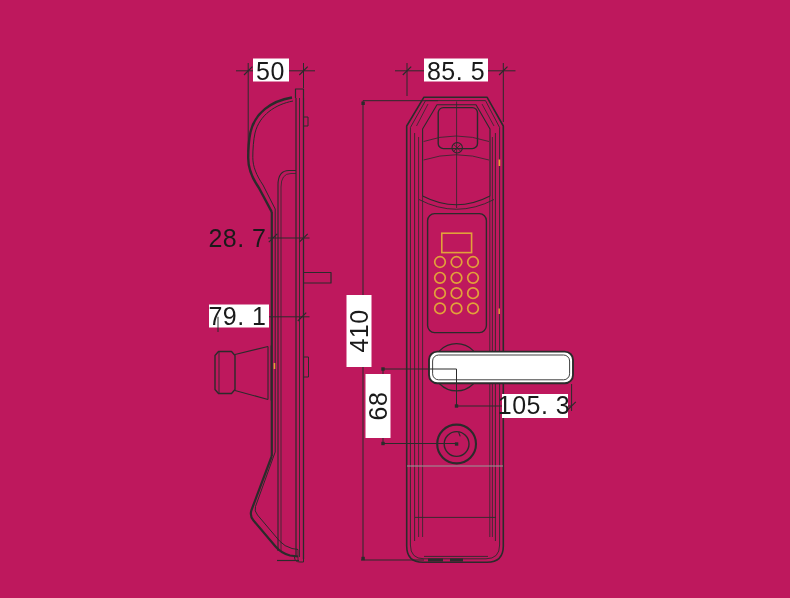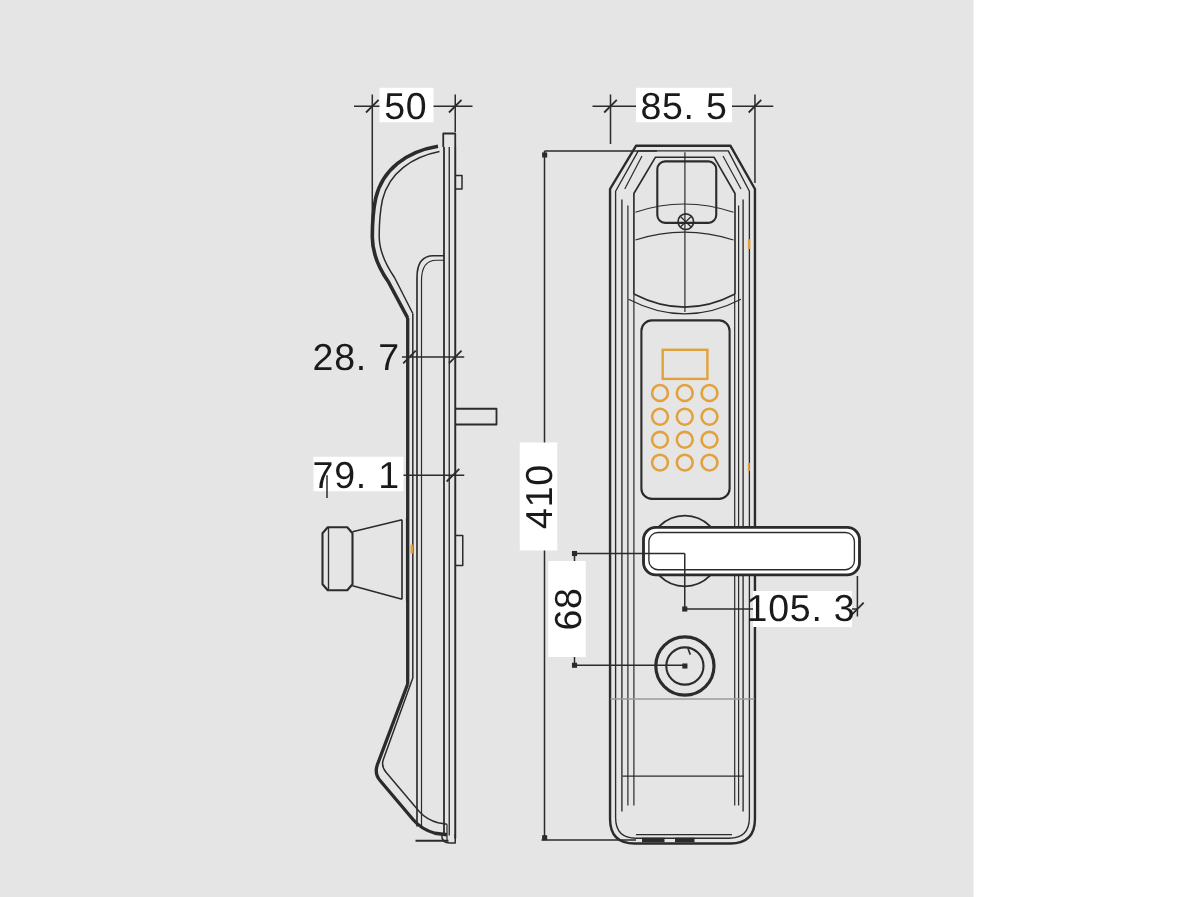--- a/index.html
+++ b/index.html
@@ -1,16 +1,16 @@
 <!DOCTYPE html>
 <html style="--line: #2b2b2b; --accent: #e2a13a; --construction: #9a9a9a; --text: #1a1a1a; --background: #ffffff;"><head>
 <meta charset="utf-8">
 <style>
   html,body{margin:0;padding:0;background:#fff;}
-  #stage{position:relative;width:649px;height:598px;background:#e5e5e5;overflow:hidden;
+  #stage{position:relative;width:790px;height:598px;background:#be185d;overflow:hidden;
          font-family:"Liberation Sans",sans-serif;}
   svg{position:absolute;left:0;top:0;}
   .ln{stroke:var(--line,#2b2b2b);fill:none;stroke-linecap:butt;stroke-linejoin:round;}
   .acc{stroke:var(--accent,#e2a13a);fill:none;}
   .gray{stroke:var(--construction,#9a9a9a);fill:none;}
   .mask{fill:#ffffff;stroke:none;}
   .fillwhite{fill:#ffffff;}
   .dot{fill:var(--line,#2b2b2b);stroke:none;}
   .dim{font:25px "Liberation Sans",sans-serif;fill:var(--text,#1a1a1a);letter-spacing:.5px;}
 </style>

